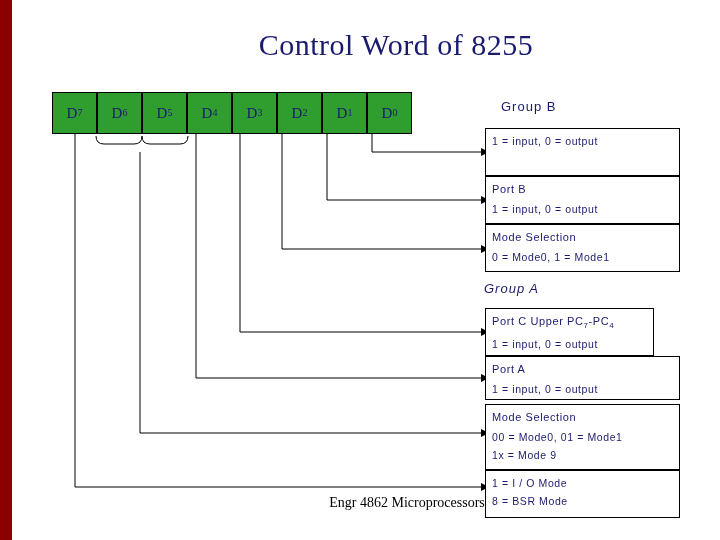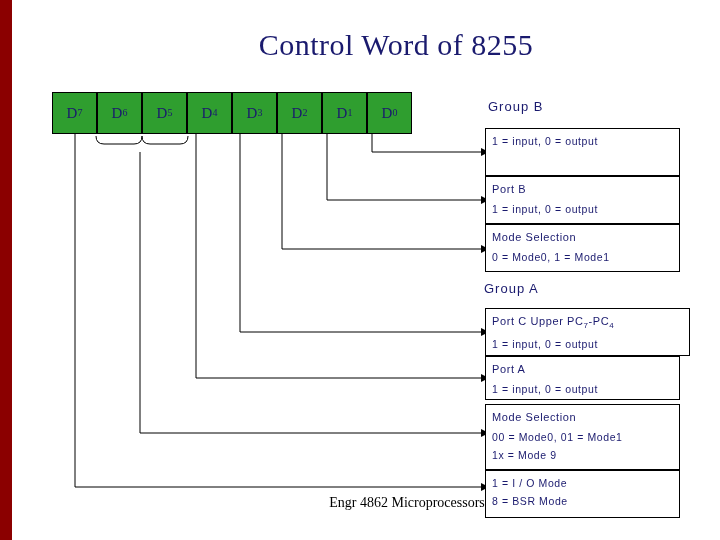--- a/index.html
+++ b/index.html
@@ -36,22 +36,22 @@
     font-size:15px;color:#1a1a6e;
   }
   .bit .sub{font-size:10px;vertical-align:sub;line-height:1;}
   
   .group-label{
     position:absolute;
     font-family:"Liberation Sans",sans-serif;
     font-size:13px;color:#1a1a6e;
     letter-spacing:1px;
   }
-  #group-b-label{left:488px;top:99px;}
-  #group-a-label{left:484px;top:281px;}
+  #group-b-label{left:501px;top:99px;}
+  #group-a-label{left:484px;top:281px;font-style:italic;}
   
   .desc-box{
     position:absolute;
     border:1px solid #000000;
     box-sizing:border-box;
     background:#ffffff;
     padding:6px 6px 4px 6px;
   }
   .desc-title{
     font-size:11px;color:#1a1a6e;letter-spacing:0.6px;
@@ -147,21 +147,21 @@
 <div class="desc-box" style="left:485px;top:176px;width:195px;height:48px;">
   <div class="desc-title">Port B</div>
   <div class="desc-line">1 = input,  0 = output</div>
 </div>
 
 <div class="desc-box" style="left:485px;top:224px;width:195px;height:48px;">
   <div class="desc-title">Mode Selection</div>
   <div class="desc-line">0 = Mode0,  1 = Mode1</div>
 </div>
 
-<div class="desc-box" style="left:485px;top:308px;width:205px;height:48px;">
+<div class="desc-box" style="left:485px;top:308px;width:169px;height:48px;">
   <div class="desc-title"><span>Port C Upper PC</span><span class="sub">7</span><span>-PC</span><span class="sub">4</span></div>
   <div class="desc-line">1 = input,  0 = output</div>
 </div>
 
 <div class="desc-box" style="left:485px;top:356px;width:195px;height:44px;">
   <div class="desc-title">Port A</div>
   <div class="desc-line">1 = input,  0 = output</div>
 </div>
 
 <div class="desc-box" style="left:485px;top:404px;width:195px;height:66px;">

